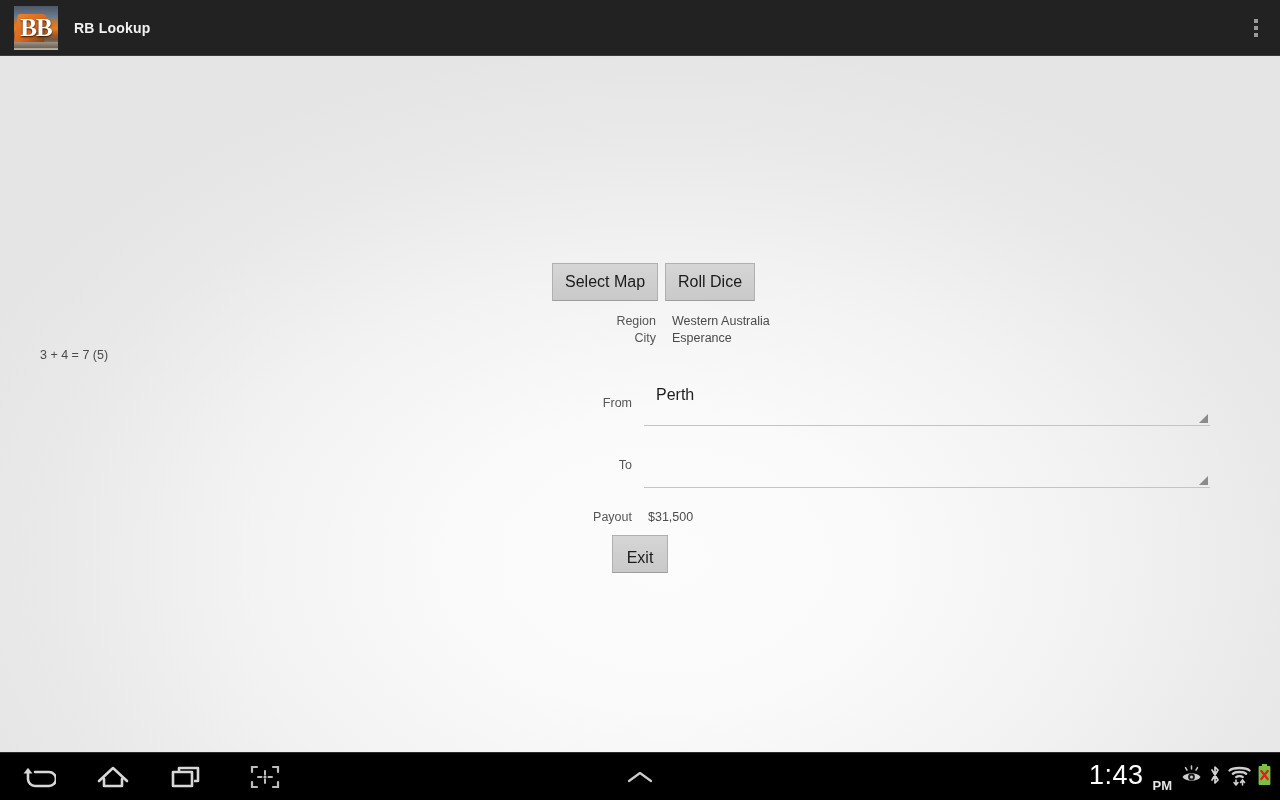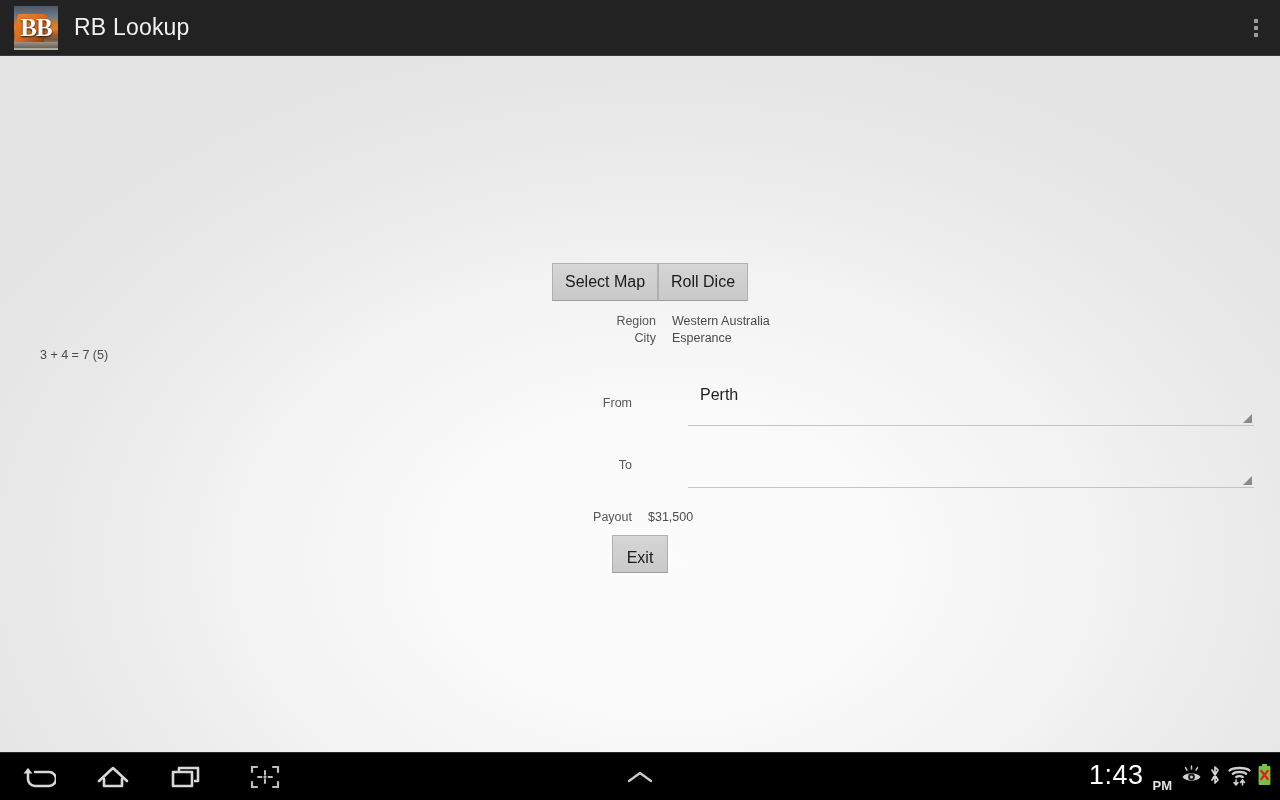--- a/index.html
+++ b/index.html
@@ -64,23 +64,23 @@
     font-family: "Liberation Serif", serif;
     font-weight: bold;
     font-size: 25px;
     color: #ffffff;
     letter-spacing: -1px;
     text-shadow: 0 1px 2px rgba(0,0,0,.85);
   }
 
   #app-title {
     color: #f1f1f1;
-    font-size: 23px;
+    font-size: 14px;
     margin-left: 16px;
-    font-weight: normal;
+    font-weight: bold;
     letter-spacing: .2px;
   }
 
   #overflow-menu {
     position: absolute;
     right: 0; top: 0;
     width: 48px; height: 56px;
     display: flex;
     flex-direction: column;
     align-items: center;
@@ -121,20 +121,21 @@
     font-family: "Liberation Sans", sans-serif;
     padding: 0 12px;
     height: 38px;
     line-height: 36px;
     cursor: pointer;
     white-space: nowrap;
   }
 
   #button-row {
     display: flex;
+    gap: 7px;
     margin-left: 552px;
   }
 
   
   #info-grid {
     margin-top: 12px;
     font-size: 12.5px;
     color: #5a5a5a;
   }
   .info-row {
@@ -150,21 +151,20 @@
   .info-value {
     margin-left: 16px;
     color: #4a4a4a;
   }
 
   
   .spinner-row {
     display: flex;
     align-items: flex-start;
     margin-top: 20px;
-    gap: 44px;
   }
   .spinner-label {
     width: 632px;
     text-align: right;
     font-size: 12.5px;
     color: #565656;
     padding-top: 12px;
   }
   .spinner {
     position: relative;

